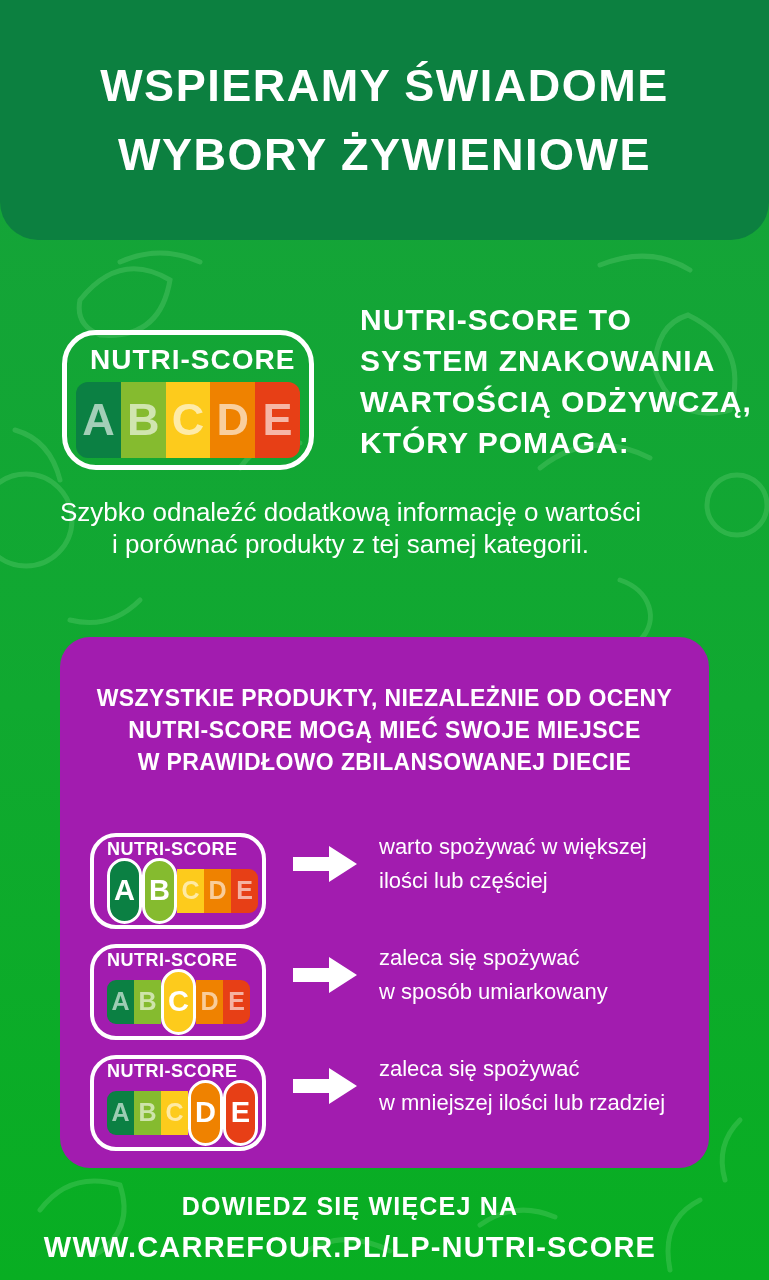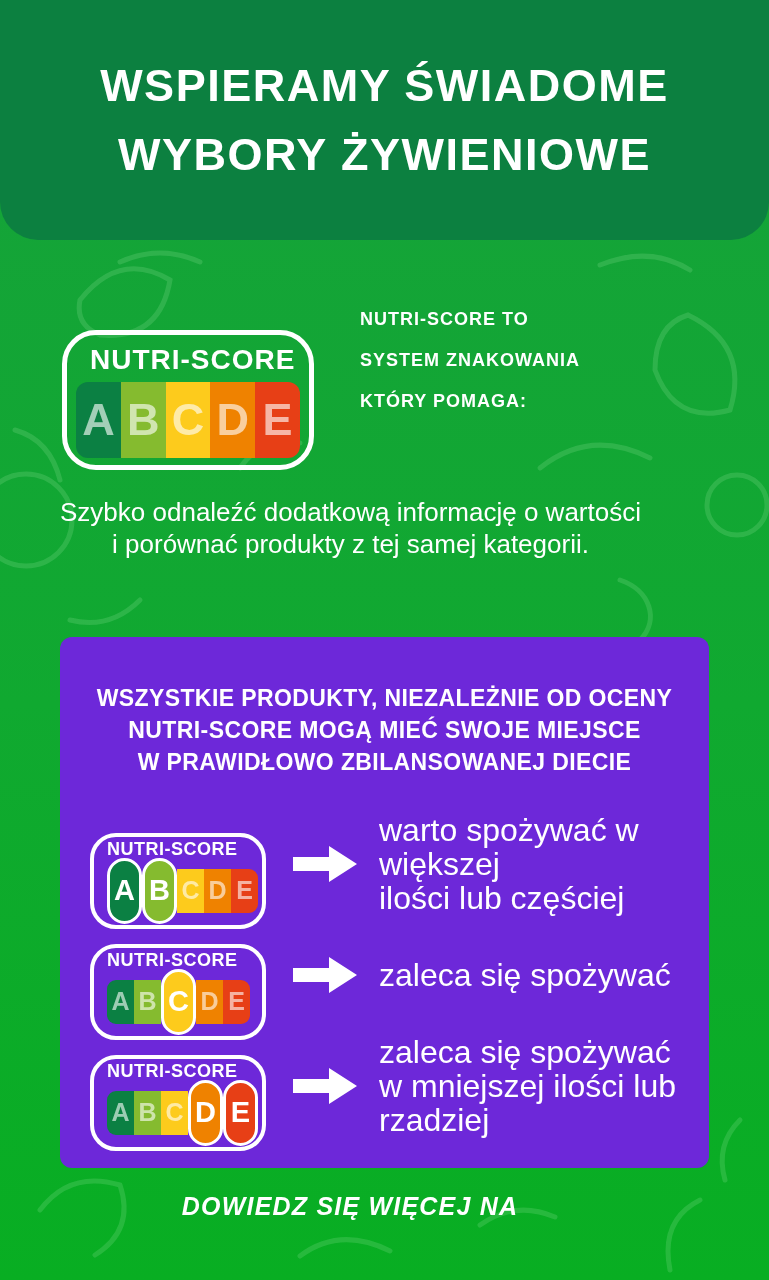--- a/index.html
+++ b/index.html
@@ -34,31 +34,31 @@
   .big-title { font-size:28px; font-weight:700; letter-spacing:1px; margin-left:23px; line-height:1; }
   .big-band {
     display:flex; width:224px; height:76px; margin:8px auto 0;
     border-radius:12px; overflow:hidden;
   }
   .big-band .ns-seg {
     flex:1; display:flex; align-items:center; justify-content:center;
     font-size:45px; font-weight:700; color:rgba(255,255,255,0.62);
   }
 
-  .intro-heading { padding-top:2px; font-size:18px; font-weight:800; line-height:41px; letter-spacing:1px; }
+  .intro-heading { padding-top:2px; font-size:30px; font-weight:800; line-height:41px; letter-spacing:1px; }
 
   .lead {
     position:absolute; top:496px; left:0; width:701px; z-index:1;
     text-align:center; font-size:26px; line-height:32px; font-weight:400;
   }
 
   
   .panel {
     position:absolute; top:637px; left:60px; width:649px; height:531px;
-    background:#6d28d9; border-radius:12px; z-index:1;
+    background:#a21caf; border-radius:30px; z-index:1;
   }
   .panel-heading { margin-top:45px; text-align:center; font-size:23px; font-weight:800; line-height:32px; letter-spacing:0.4px; }
   .rows { margin:38px 0 0 30px; display:flex; flex-direction:column; gap:15px; }
   .row { display:flex; align-items:center; height:96px; }
 
   .ns-label.small {
     width:176px; height:96px; border:4px solid #fff; border-radius:26px;
     padding:4px 0 0 13px; flex-shrink:0;
   }
   .small-title { font-size:18px; font-weight:700; letter-spacing:0.5px; line-height:16px; }
@@ -74,24 +74,24 @@
   .small-band .ns-seg:first-child:not(.pill) { border-radius:9px 0 0 9px; }
   .small-band .ns-seg:last-child:not(.pill)  { border-radius:0 9px 9px 0; }
 
   .seg-a { background:#0B8043; }
   .seg-b { background:#85BB2F; }
   .seg-c { background:#FDCB1C; }
   .seg-d { background:#EF8200; }
   .seg-e { background:#E73F16; }
 
   .arrow { margin-left:27px; flex-shrink:0; }
-  .row-text { margin-left:22px; font-size:32px; line-height:34px; font-weight:400; }
-
-  
-  .footer { position:absolute; top:1192px; left:0; width:700px; text-align:center; z-index:1;font-style:italic; }
+  .row-text { margin-left:22px; font-size:22px; line-height:34px; font-weight:400; }
+
+  
+  .footer { position:absolute; top:1192px; left:0; width:700px; text-align:center; z-index:1; }
   .footer-line1 { font-size:25px; font-weight:800; letter-spacing:1.2px; }
   .footer-line2 { margin-top:10px; font-size:29px; font-weight:800; letter-spacing:1.2px; }
 </style>
 </head>
 <body>
 
 <svg class="doodles" width="769" height="1280" viewBox="0 0 769 1280">
   <g fill="none" stroke="#93E39C" stroke-opacity="0.22" stroke-width="5" stroke-linecap="round">
     <circle cx="26" cy="520" r="46"></circle>
     <circle cx="737" cy="505" r="30"></circle>
@@ -124,20 +124,21 @@
         <span class="ns-seg seg-a">A</span>
         <span class="ns-seg seg-b">B</span>
         <span class="ns-seg seg-c">C</span>
         <span class="ns-seg seg-d">D</span>
         <span class="ns-seg seg-e">E</span>
       </div>
   </div>
   <div class="intro-heading">
     <div>NUTRI-SCORE TO</div>
     <div>SYSTEM ZNAKOWANIA</div>
+    <div>WARTOŚCIĄ ODŻYWCZĄ,</div>
     <div>KTÓRY POMAGA:</div>
   </div>
 </section>
 
 <div class="lead">
   <div>Szybko odnaleźć dodatkową informację o wartości</div>
   <div>i porównać produkty z tej samej kategorii.</div>
 </div>
 
 <section class="panel">
@@ -175,20 +176,21 @@
             <span class="ns-seg seg-c pill">C</span>
             <span class="ns-seg seg-d">D</span>
             <span class="ns-seg seg-e">E</span>
           </div>
         </div>
         <svg class="arrow" width="64" height="38" viewBox="0 0 64 38">
           <polygon points="0,12 36,12 36,1 64,19 36,37 36,26 0,26" fill="#ffffff"></polygon>
         </svg>
         <div class="row-text">
           <div>zaleca się spożywać</div>
+          <div>w sposób umiarkowany</div>
         </div>
       </div>
       <div class="row">
         <div class="ns-label small">
           <div class="small-title">NUTRI-SCORE</div>
           <div class="small-band">
             <span class="ns-seg seg-a">A</span>
             <span class="ns-seg seg-b">B</span>
             <span class="ns-seg seg-c">C</span>
             <span class="ns-seg seg-d pill">D</span>
@@ -201,13 +203,14 @@
         <div class="row-text">
           <div>zaleca się spożywać</div>
           <div>w mniejszej ilości lub rzadziej</div>
         </div>
       </div>
     </div>
 </section>
 
 <footer class="footer">
   <div class="footer-line1">DOWIEDZ SIĘ WIĘCEJ NA</div>
+  <div class="footer-line2">WWW.CARREFOUR.PL/LP-NUTRI-SCORE</div>
 </footer>
 
 </body></html>

